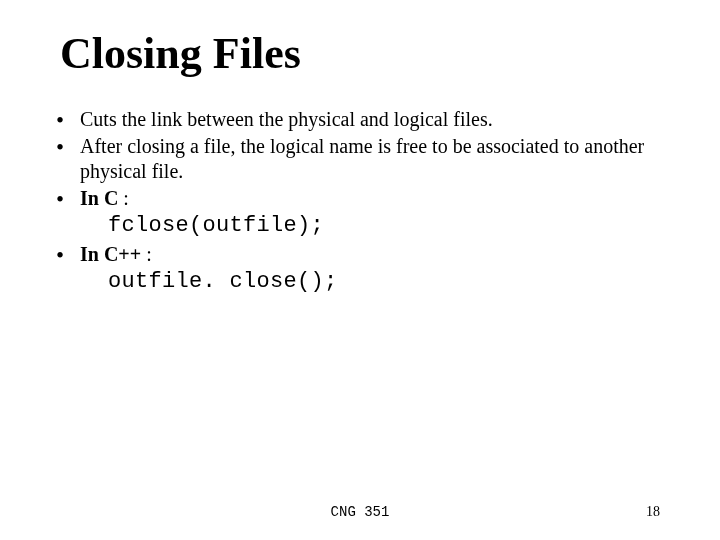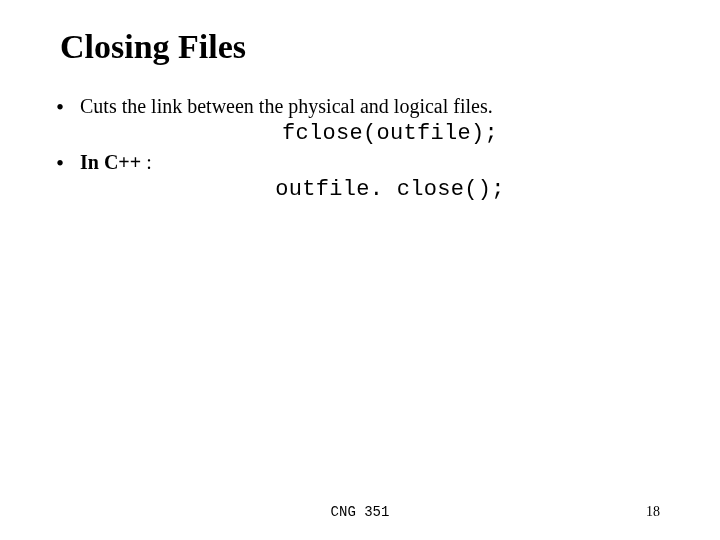--- a/index.html
+++ b/index.html
@@ -10,21 +10,21 @@
     body {
       width: 720px;
       height: 540px;
       background: #ffffff;
       font-family: "Times New Roman", Times, serif;
       color: #000000;
       position: relative;
       padding: 28px 48px 0 48px;
     }
     .title {
-      font-size: 34px;
+      font-size: 44px;
       font-weight: bold;
       margin-left: 12px;
       margin-bottom: 28px;
     }
     .bullet-list {
       list-style: none;
       padding-left: 0;
     }
     .bullet-item {
       font-size: 20px;
@@ -43,21 +43,20 @@
     .bold {
       font-weight: bold;
     }
     .code-line {
       font-family: "Courier New", Courier, monospace;
       font-size: 22px;
       padding-left: 60px;
       margin-top: 2px;
       margin-bottom: 4px;
       letter-spacing: 0.3px;
-      text-align: center;
     }
     .footer {
       position: absolute;
       bottom: 36px;
       left: 0;
       width: 720px;
       font-size: 14px;
       font-family: "Times New Roman", Times, serif;
     }
     .footer-center {
@@ -71,20 +70,24 @@
       right: 60px;
     }
   </style>
 </head>
 <body>
 
 <h1 class="title">Closing Files</h1>
 
 <ul class="bullet-list">
   <li class="bullet-item">Cuts the link between the physical and logical files.</li>
+  <li class="bullet-item">After closing a file, the logical name is free to be associated to another physical file.</li>
+  <li class="bullet-item">
+    <span class="bold">In C</span><span> :</span>
+  </li>
 </ul>
 <div class="code-line">fclose(outfile);</div>
 <ul class="bullet-list">
   <li class="bullet-item">
     <span class="bold">In C++</span><span> :</span>
   </li>
 </ul>
 <div class="code-line">outfile. close();</div>
 
 <div class="footer">

